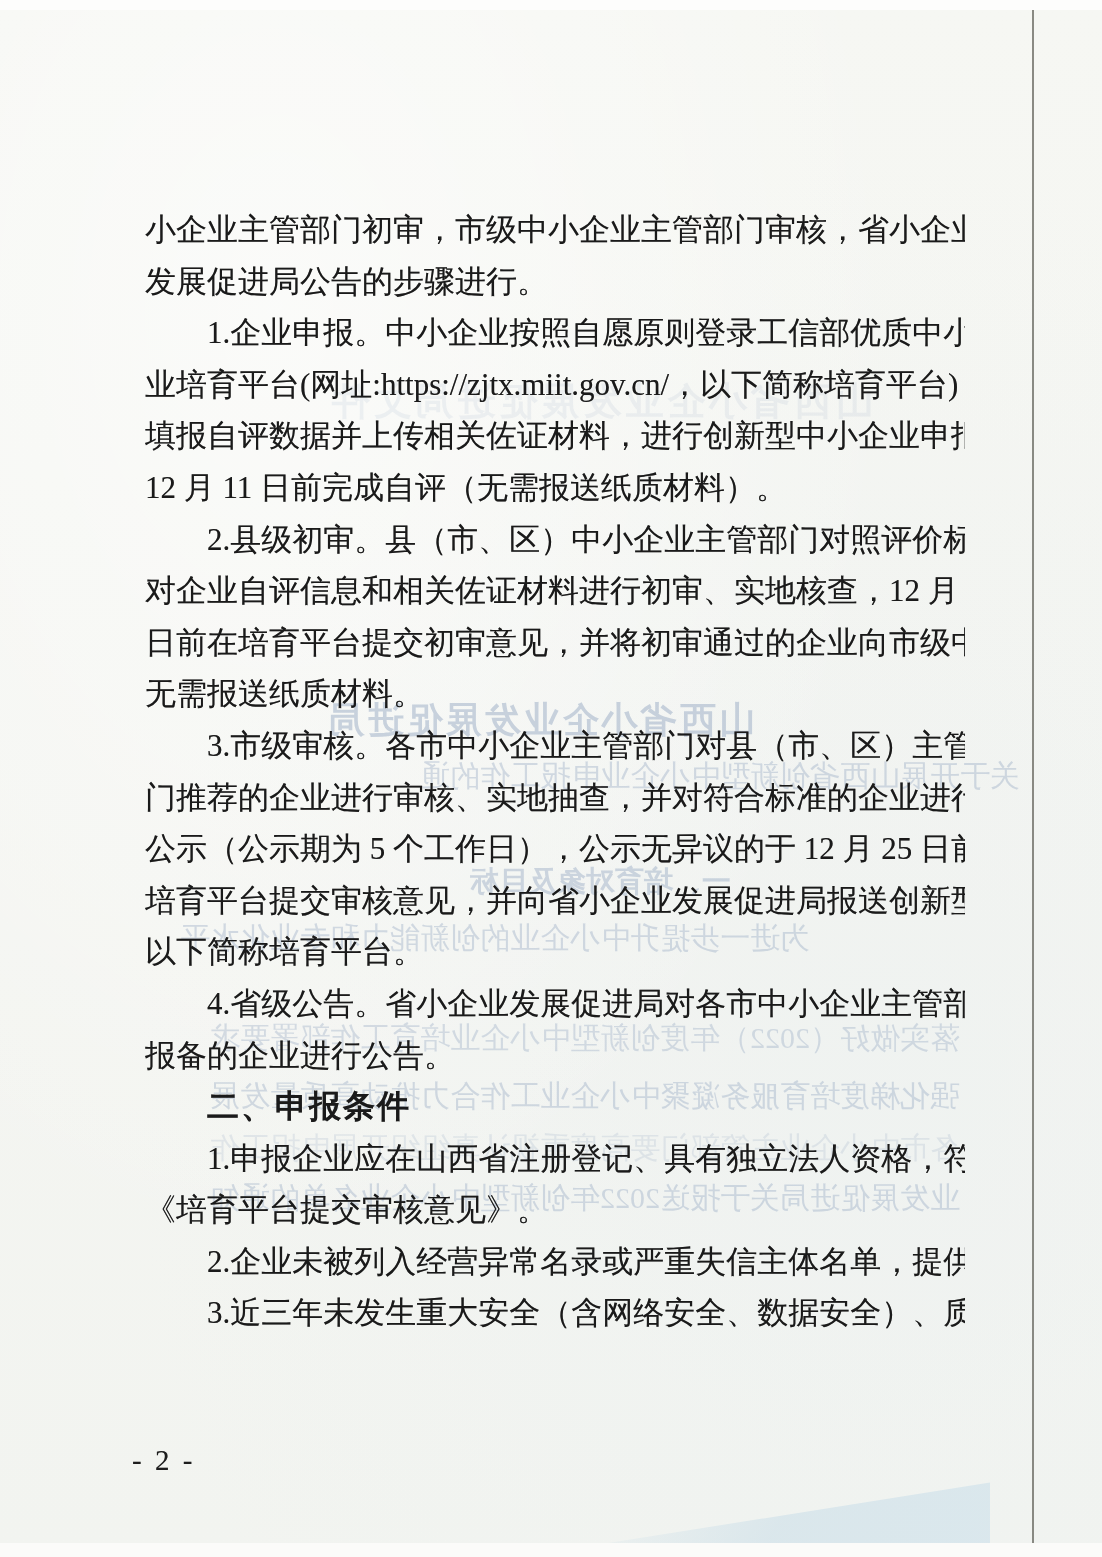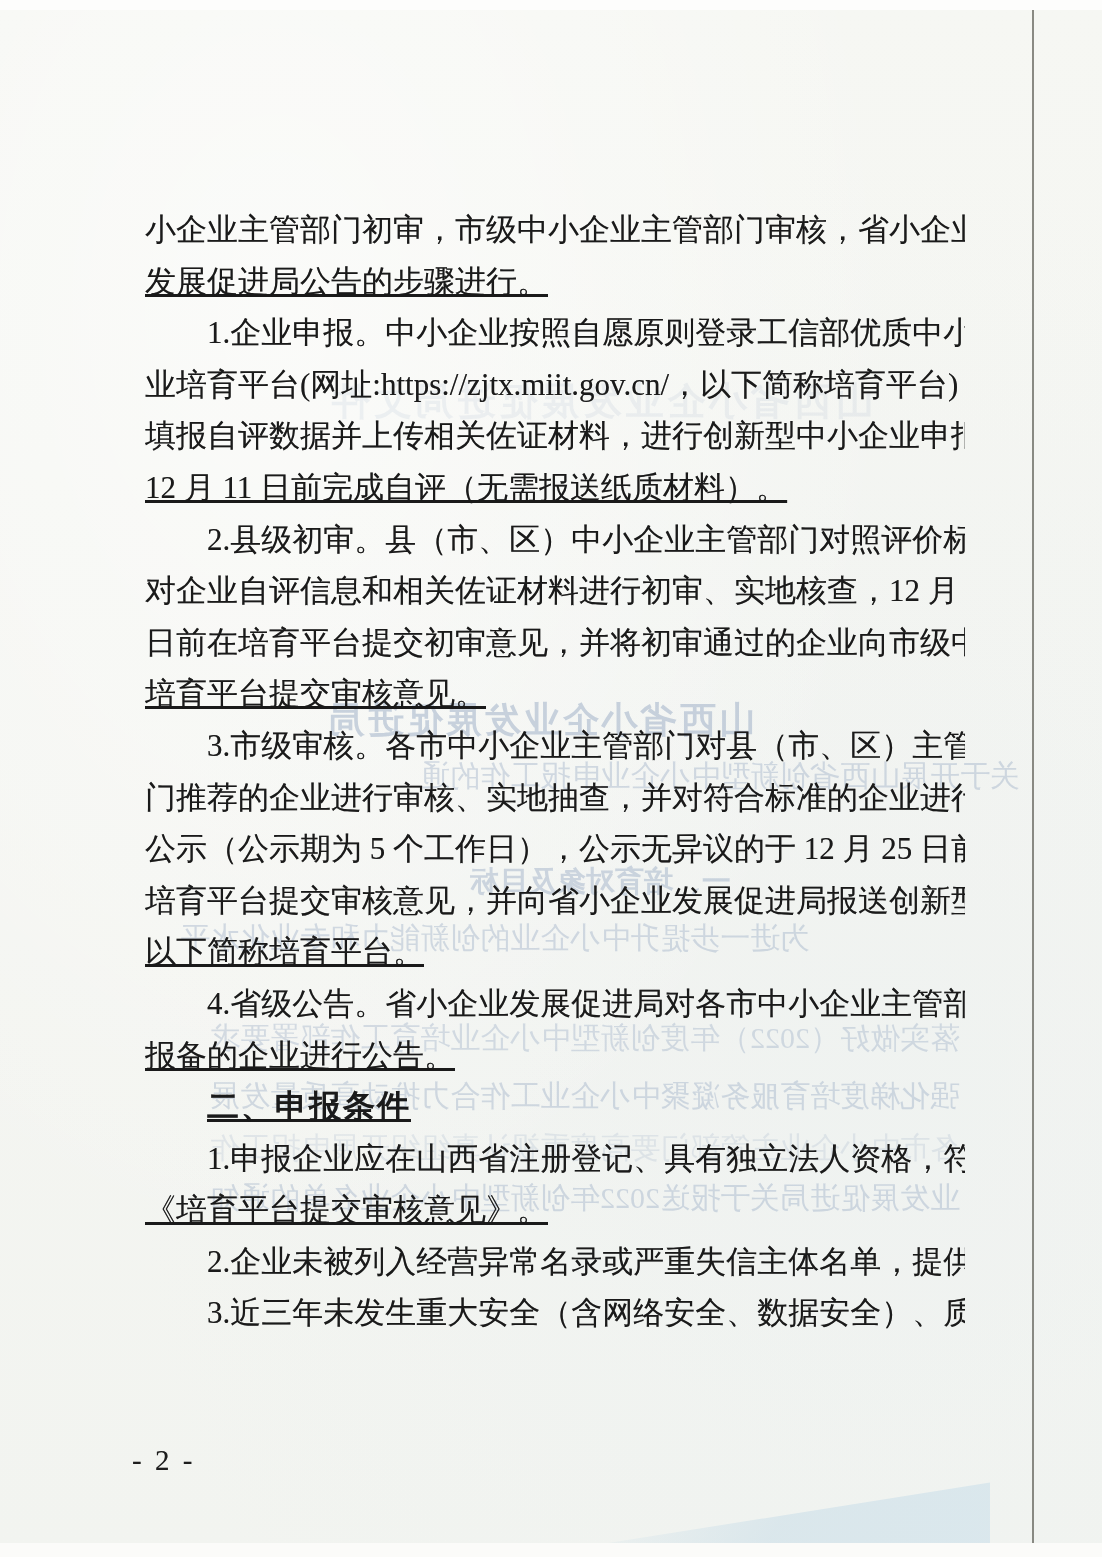--- a/index.html
+++ b/index.html
@@ -29,21 +29,21 @@
   .text-block{
     position:absolute;left:145px;top:204px;width:820px;
     color:#1a1a1a;
   }
   .line{
     height:51.6px;line-height:51.6px;font-size:31px;
     text-align:justify;text-align-last:justify;
     overflow:hidden;white-space:nowrap;
     text-shadow:0 0 0.5px rgba(20,20,20,0.45);
   }
-  .line.short{text-align-last:left;text-decoration:underline;}
+  .line.short{text-align-last:left;}
   .line.indent{padding-left:62px;}
   .line.heading{font-weight:bold;font-size:32px;letter-spacing:2px;}
   
   .page-number{
     position:absolute;left:132px;top:1444px;
     font-size:29px;color:#1d1d1d;letter-spacing:3px;
     text-shadow:0 0 0.5px rgba(20,20,20,0.4);
   }
   
   .ghost{
@@ -83,21 +83,21 @@
   <main class="text-block">
     <div class="line">小企业主管部门初审，市级中小企业主管部门审核，省小企业</div>
     <div class="line short">发展促进局公告的步骤进行。</div>
     <div class="line indent">1.企业申报。中小企业按照自愿原则登录工信部优质中小企</div>
     <div class="line">业培育平台(网址:https://zjtx.miit.gov.cn/，以下简称培育平台)，</div>
     <div class="line">填报自评数据并上传相关佐证材料，进行创新型中小企业申报，</div>
     <div class="line short">12 月 11 日前完成自评（无需报送纸质材料）。</div>
     <div class="line indent">2.县级初审。县（市、区）中小企业主管部门对照评价标准，</div>
     <div class="line">对企业自评信息和相关佐证材料进行初审、实地核查，12 月 15</div>
     <div class="line">日前在培育平台提交初审意见，并将初审通过的企业向市级中</div>
-    <div class="line short">培育平台提交审核意见。</div>
+    <div class="line short">无需报送纸质材料。</div>
     <div class="line indent">3.市级审核。各市中小企业主管部门对县（市、区）主管部</div>
     <div class="line">门推荐的企业进行审核、实地抽查，并对符合标准的企业进行</div>
     <div class="line">公示（公示期为 5 个工作日），公示无异议的于 12 月 25 日前在</div>
     <div class="line">培育平台提交审核意见，并向省小企业发展促进局报送创新型</div>
     <div class="line short">以下简称培育平台。</div>
     <div class="line indent">4.省级公告。省小企业发展促进局对各市中小企业主管部门</div>
     <div class="line short">报备的企业进行公告。</div>
     <div class="line short indent heading">二、申报条件</div>
     <div class="line indent">1.申报企业应在山西省注册登记、具有独立法人资格，符合</div>
     <div class="line short">《培育平台提交审核意见》。</div>

